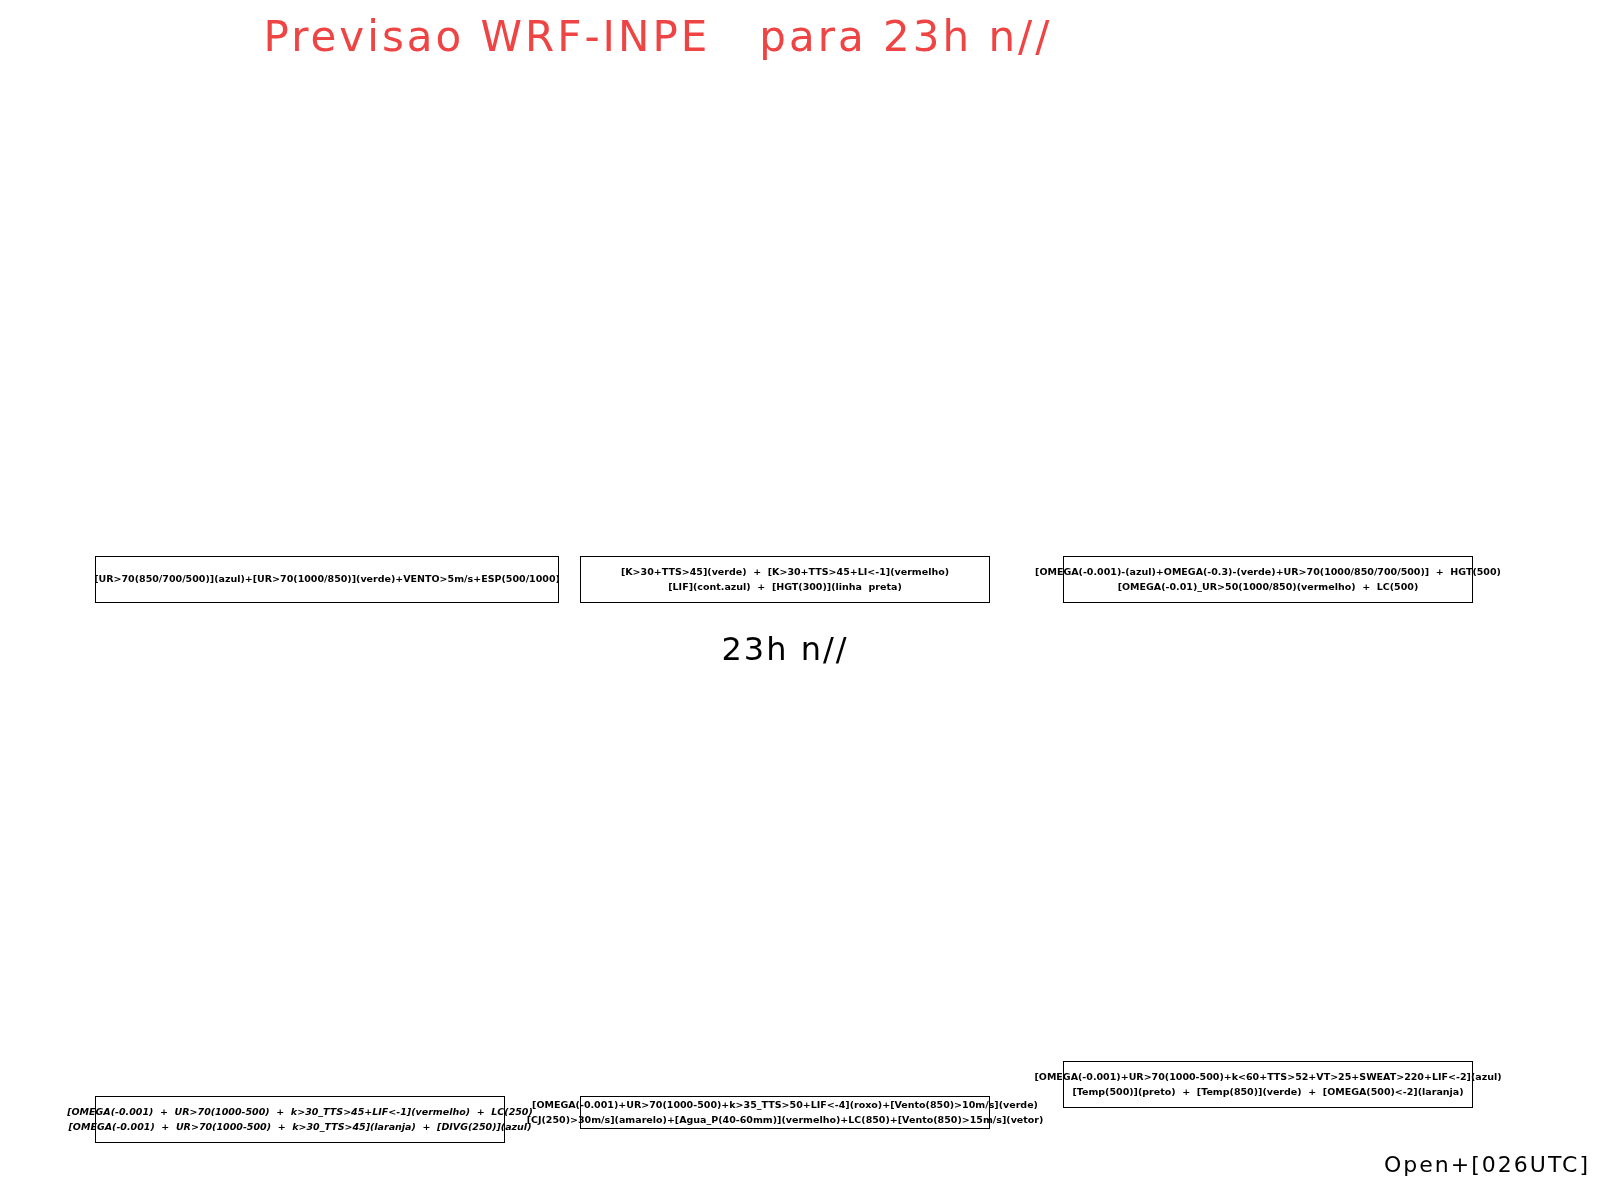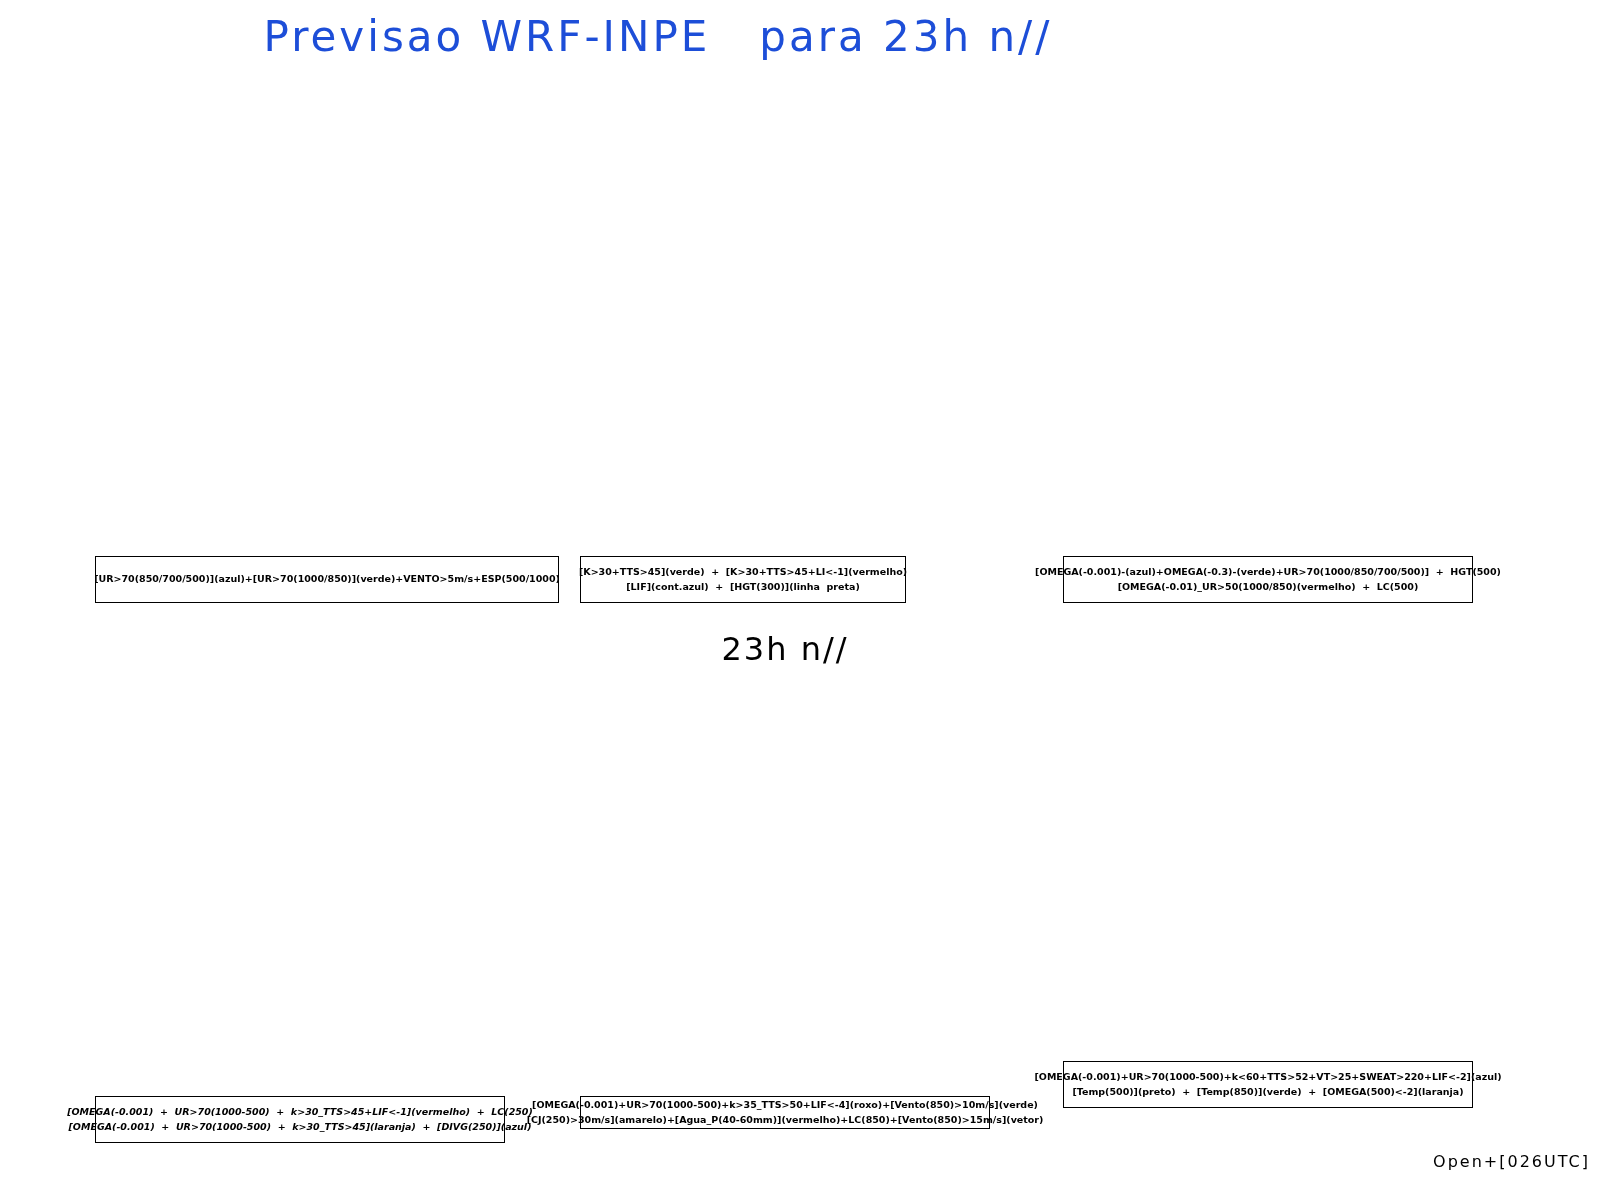--- a/index.html
+++ b/index.html
@@ -23,21 +23,21 @@
   .main-title {
     position: absolute;
     top: 12px;
     left: 0;
     width: 1316px;
     text-align: center;
     font-family: "DejaVu Sans", sans-serif;
     font-size: 42px;
     font-weight: 400;
     letter-spacing: 3px;
-    color: #1d4ed8;
+    color: #ef4444;
     white-space: pre;
   }
   
   .mid-caption {
     position: absolute;
     top: 630px;
     left: 580px;
     width: 410px;
     text-align: center;
     font-size: 32px;
@@ -45,21 +45,21 @@
     color: #000000;
     white-space: pre;
   }
   
   .corner-stamp {
     position: absolute;
     top: 1152px;
     left: 1150px;
     width: 440px;
     text-align: right;
-    font-size: 16px;
+    font-size: 22px;
     letter-spacing: 2px;
     color: #000000;
     white-space: pre;
   }
   
   .legend {
     position: absolute;
     border: 1.5px solid #000000;
     background: #ffffff;
     box-sizing: border-box;
@@ -73,21 +73,21 @@
     font-size: 9.5px;
     font-weight: bold;
     line-height: 1.55;
     letter-spacing: 0px;
     white-space: pre;
     text-align: center;
     color: #000000;
   }
   
   .lg-r1c1 { left: 95px;  top: 556px;  width: 464px; height: 47px; }
-  .lg-r1c2 { left: 580px; top: 556px;  width: 326px; height: 47px; }
+  .lg-r1c2 { left: 580px; top: 556px;  width: 410px; height: 47px; }
   .lg-r1c3 { left: 1063px;top: 556px;  width: 410px; height: 47px; }
   
   .lg-r2c1 { left: 95px;  top: 1096px; width: 410px; height: 47px; font-style: italic; }
   .lg-r2c2 { left: 580px; top: 1096px; width: 410px; height: 33px; }
   .lg-r2c3 { left: 1063px;top: 1061px; width: 410px; height: 47px; }
 </style>
 </head>
 <body>
 
 <div class="page">

